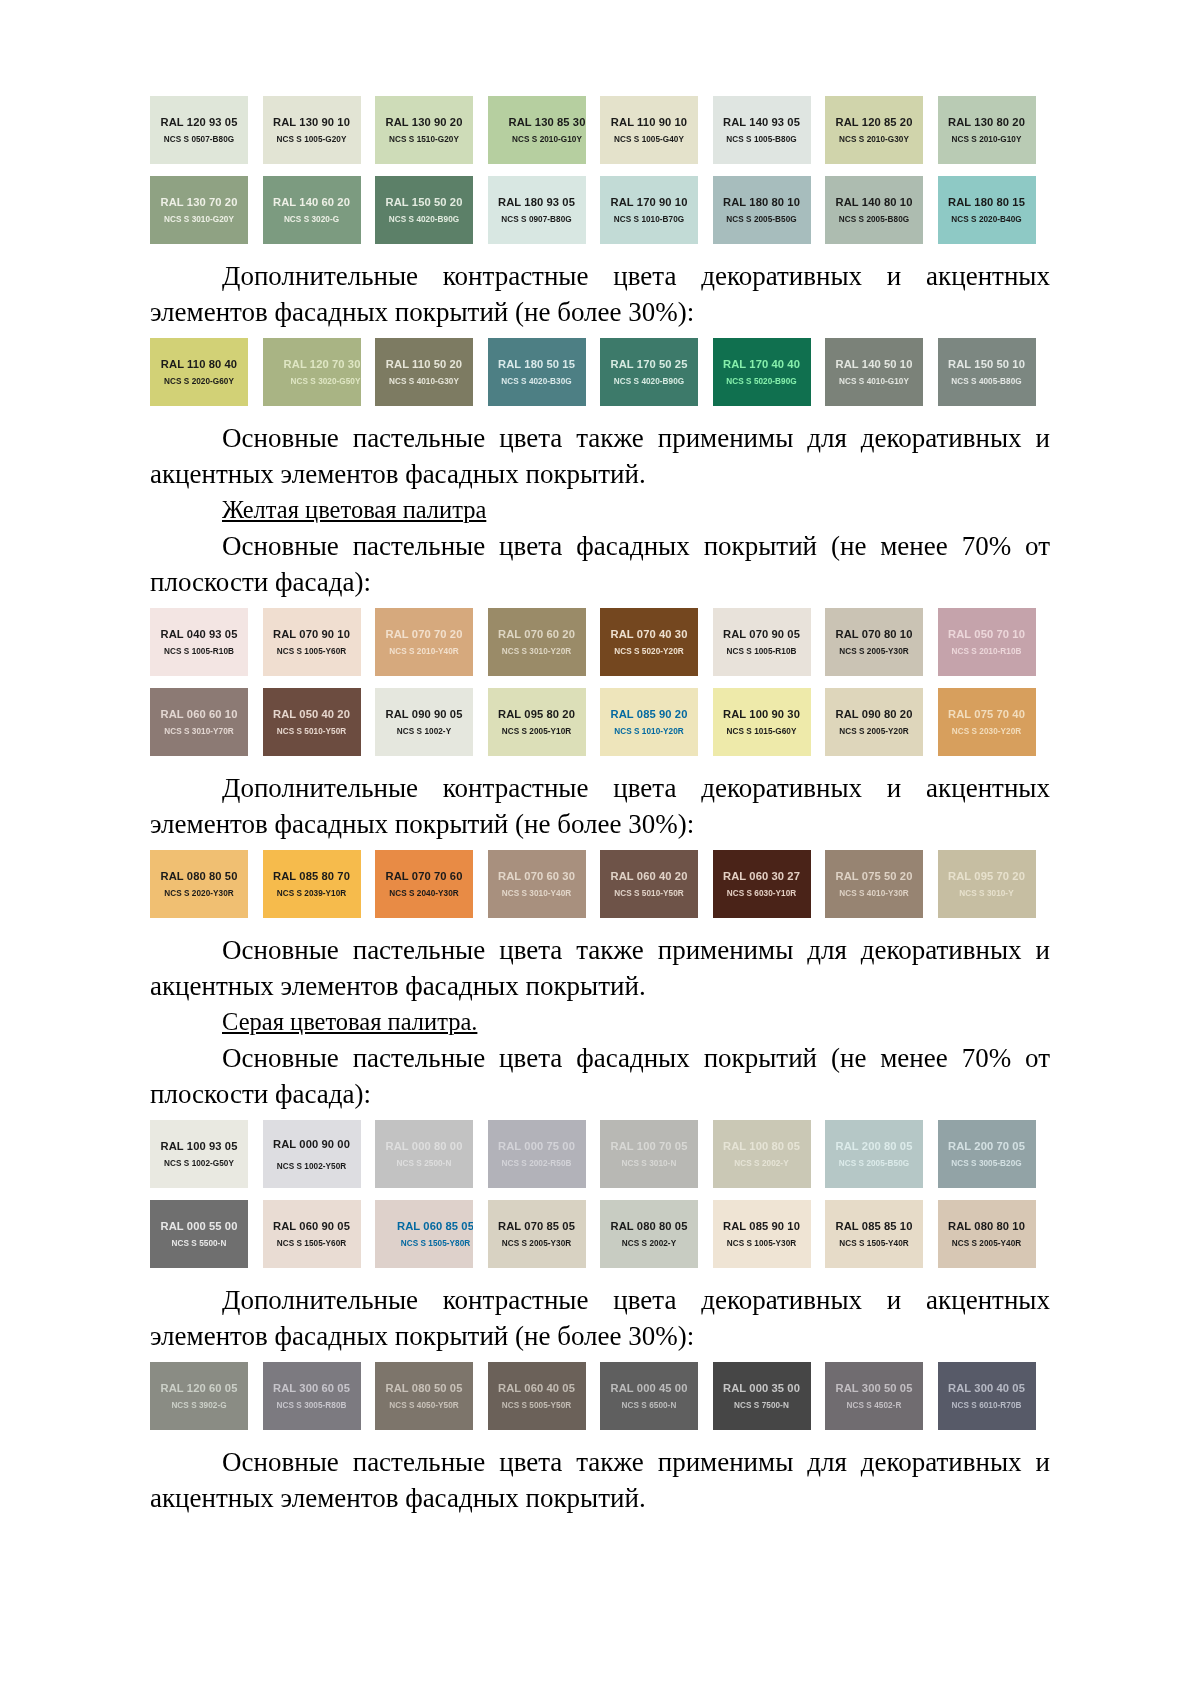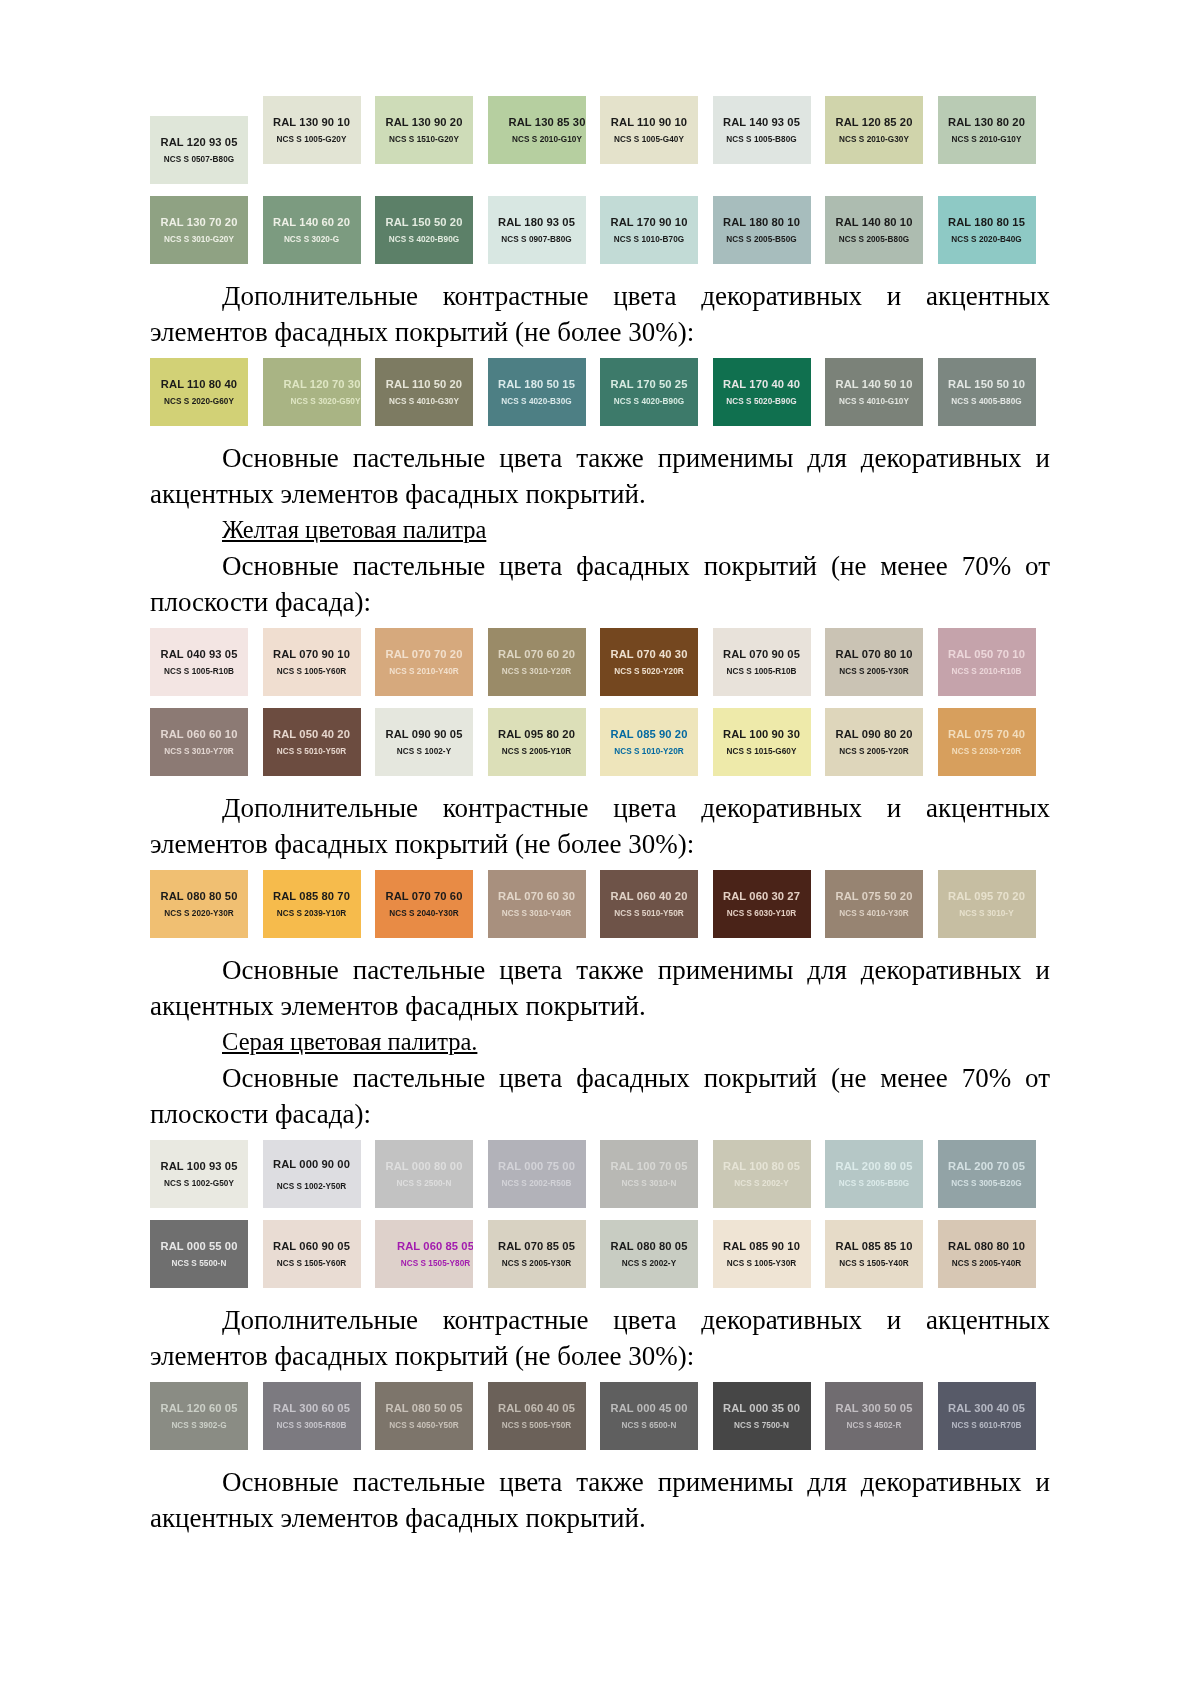--- a/index.html
+++ b/index.html
@@ -98,21 +98,21 @@
 </style>
 </head>
 <body>
 
 <div class="page">
   <div class="content">
 
     <div class="grid-block">
       <div class="swatch-row">
           <div class="swatch-cell">
-            <div class="swatch" style="background: rgb(223, 230, 217); color: rgb(26, 26, 26); margin-top: 20px;">
+            <div class="swatch" style="background: rgb(223, 230, 217); color: rgb(26, 26, 26);">
               <div class="ral">RAL 120 93 05</div>
               <div class="ncs">NCS S 0507-B80G</div>
             </div>
           </div>
           <div class="swatch-cell">
             <div class="swatch" style="background: rgb(226, 228, 212); color: rgb(26, 26, 26);">
               <div class="ral">RAL 130 90 10</div>
               <div class="ncs">NCS S 1005-G20Y</div>
             </div>
           </div>
@@ -239,21 +239,21 @@
               <div class="ncs">NCS S 4020-B30G</div>
             </div>
           </div>
           <div class="swatch-cell">
             <div class="swatch" style="background: rgb(61, 122, 106); color: rgb(215, 235, 226);">
               <div class="ral">RAL 170 50 25</div>
               <div class="ncs">NCS S 4020-B90G</div>
             </div>
           </div>
           <div class="swatch-cell">
-            <div class="swatch" style="background: rgb(16, 112, 79); color: #e5e5e5; text-align: right;">
+            <div class="swatch" style="background: rgb(16, 112, 79); color: #86efac; text-align: right;">
               <div class="ral">RAL 170 40 40</div>
               <div class="ncs">NCS S 5020-B90G</div>
             </div>
           </div>
           <div class="swatch-cell">
             <div class="swatch" style="background: rgb(123, 130, 121); color: rgb(227, 230, 224);">
               <div class="ral">RAL 140 50 10</div>
               <div class="ncs">NCS S 4010-G10Y</div>
             </div>
           </div>
@@ -513,21 +513,21 @@
               <div class="ncs">NCS S 5500-N</div>
             </div>
           </div>
           <div class="swatch-cell">
             <div class="swatch" style="background: rgb(233, 220, 211); color: rgb(26, 26, 26);">
               <div class="ral">RAL 060 90 05</div>
               <div class="ncs">NCS S 1505-Y60R</div>
             </div>
           </div>
           <div class="swatch-cell">
-            <div class="swatch" style="background: rgb(222, 209, 203); color: #a21caf; padding-left: 23px;">
+            <div class="swatch" style="background: rgb(222, 209, 203); color: #0369a1; padding-left: 23px;">
               <div class="ral">RAL 060 85 05</div>
               <div class="ncs">NCS S 1505-Y80R</div>
             </div>
           </div>
           <div class="swatch-cell">
             <div class="swatch" style="background: rgb(216, 210, 194); color: rgb(26, 26, 26);">
               <div class="ral">RAL 070 85 05</div>
               <div class="ncs">NCS S 2005-Y30R</div>
             </div>
           </div>

